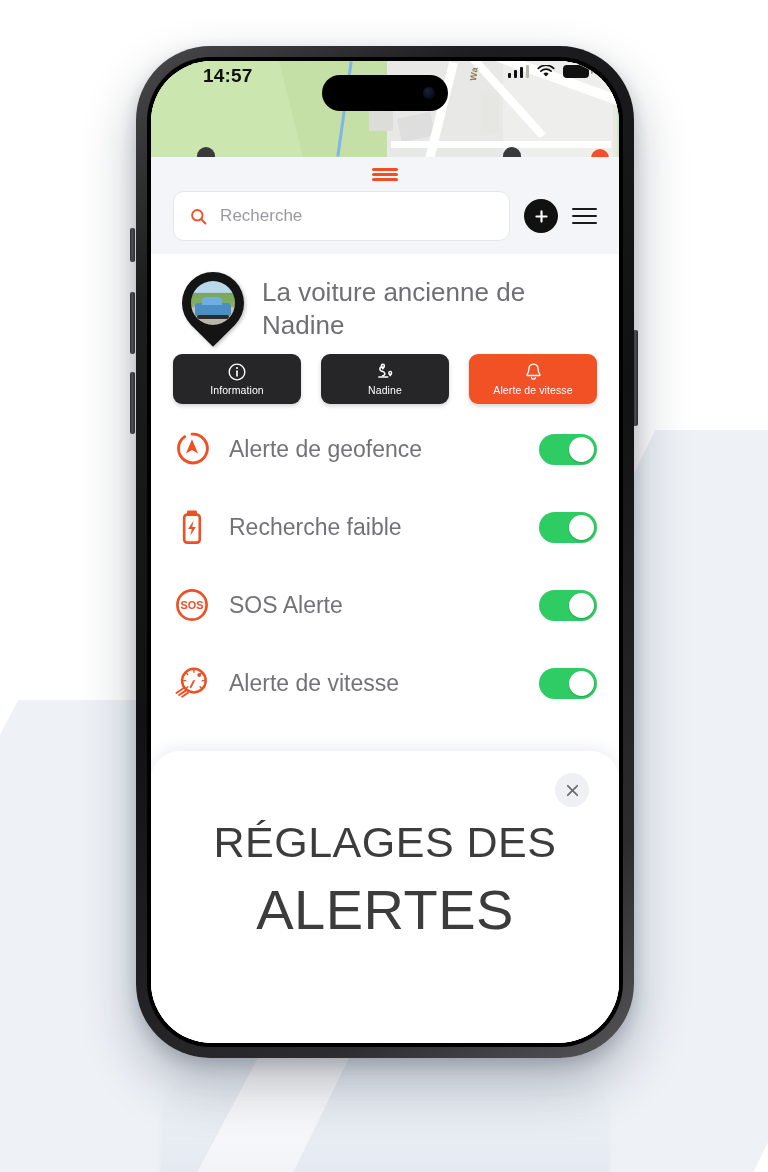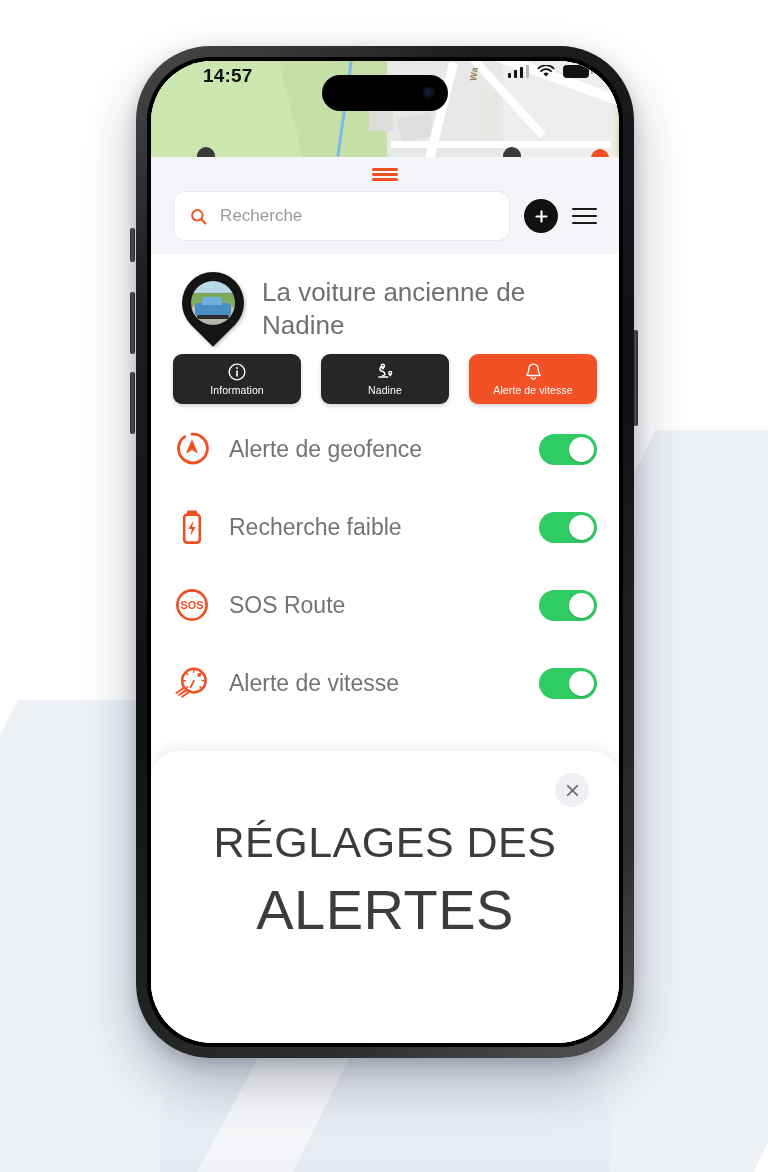--- a/index.html
+++ b/index.html
@@ -529,21 +529,21 @@
                 </div>
             </div>
 
             <div class="arow">
               <div class="ico">
                 <svg width="36" height="36" viewBox="0 0 38 38">
                   <circle cx="19" cy="19" r="15.4" fill="none" stroke="#f04e23" stroke-width="2.8"></circle>
                   <text x="19" y="23.4" text-anchor="middle" font-family="Liberation Sans, sans-serif" font-size="11.5" font-weight="bold" fill="#f04e23">SOS</text>
                 </svg>
               </div>
-              <div class="name">SOS Route</div>
+              <div class="name">SOS Alerte</div>
               <div class="toggle">
                   <div class="knob"></div>
                 </div>
             </div>
 
             <div class="arow">
               <div class="ico">
                 <svg width="38" height="38" viewBox="0 0 40 40">
                   <circle cx="22" cy="17.5" r="12.4" fill="none" stroke="#f04e23" stroke-width="2.6"></circle>
                   <g stroke="#f04e23" stroke-width="1.5" stroke-linecap="round">

